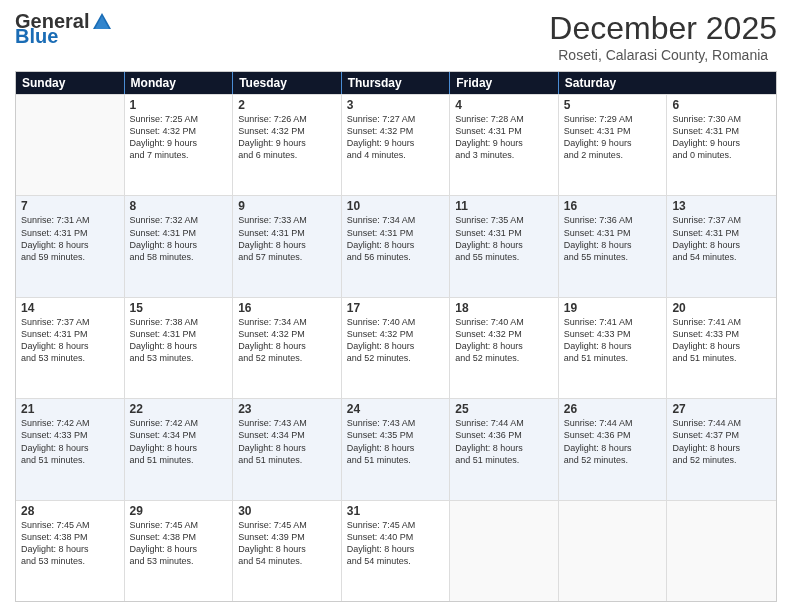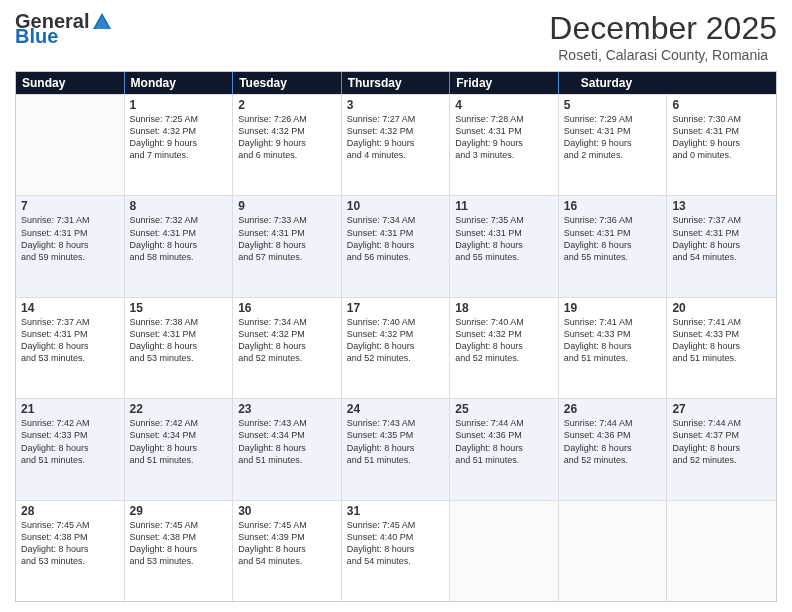--- a/index.html
+++ b/index.html
@@ -57,21 +57,21 @@
       background: #0f172a;
     }
     .cal-header-cell {
       color: #fff;
       font-size: 12px;
       font-weight: bold;
       padding: 4px 6px;
       text-align: left;
       border-right: 1px solid #4a8dd5;
     }
-    .cal-header-cell:last-child { border-right: none; margin-left: 16px; }
+    .cal-header-cell:last-child { border-right: none; }
     .cal-body {
       flex: 1;
       display: flex;
       flex-direction: column;
     }
     .cal-row {
       display: grid;
       grid-template-columns: repeat(7, 1fr);
       flex: 1;
       border-top: 1px solid #ddd;

